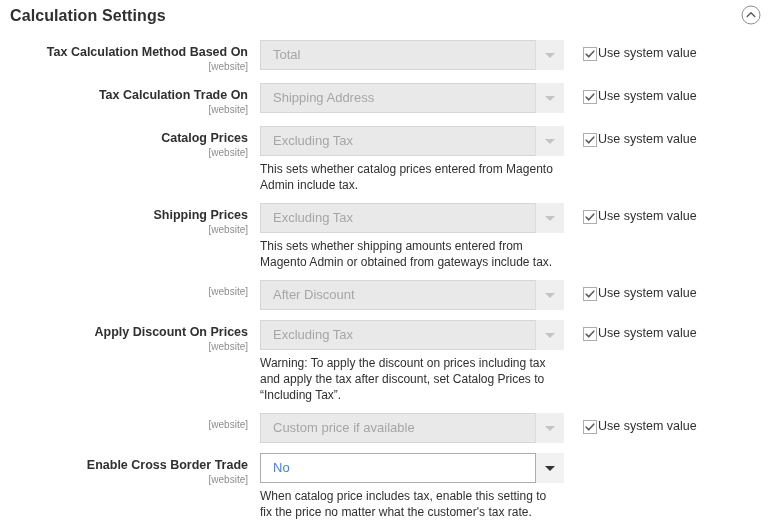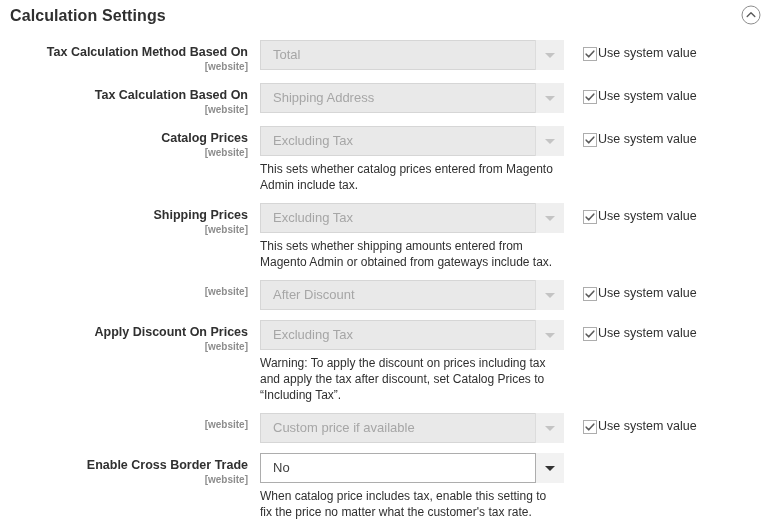--- a/index.html
+++ b/index.html
@@ -62,21 +62,21 @@
     font-weight: bold;
     color: #303030;
     line-height: 15px;
     display: block;
   }
   .field-scope {
     font-size: 10px;
     color: #8d8d8d;
     line-height: 13px;
     display: block;
-    font-weight: bold;
+    font-weight: normal;
   }
   .field-control-col {
     flex: 0 0 315px;
     width: 315px;
     padding-left: 12px;
     box-sizing: border-box;
   }
   .field-sysval-col {
     flex: 1 1 auto;
     padding-left: 20px;
@@ -128,21 +128,21 @@
     border-right: 5px solid transparent;
     border-top: 5px solid #c4c4c4;
   }
 
   
   .select-wrap.enabled .select-face {
     background: #ffffff;
     border: 1px solid #adadad;
   }
   .select-wrap.enabled .select-text {
-    color: #404040;
+    color: #3b82f6;
   }
   .select-wrap.enabled .select-arrow-box {
     background: #f2f2f2;
     border-left: 1px solid #adadad;
   }
   .select-wrap.enabled .arrow-tri {
     border-top-color: #333333;
   }
 
   
@@ -217,21 +217,21 @@
             <svg width="10" height="10" viewBox="0 0 10 10" aria-hidden="true">
               <path d="M1.2 5.2 L3.7 7.8 L8.8 2.2" fill="none" stroke="#5a5a5a" stroke-width="1.6" stroke-linecap="round" stroke-linejoin="round"></path>
             </svg>
           </span>
           <span class="sysval-label">Use system value</span>
         </label>
       </div>
     </div>
     <div class="field-row">
       <div class="field-label-col">
-        <span class="field-label">Tax Calculation Based On</span>
+        <span class="field-label">Tax Calculation Trade On</span>
         <span class="field-scope">[website]</span>
       </div>
       <div class="field-control-col">
         <div class="select-wrap">
           <div class="select-face">
             <span class="select-text">Shipping Address</span>
           </div>
           <div class="select-arrow-box">
             <span class="arrow-tri"></span>
           </div>

